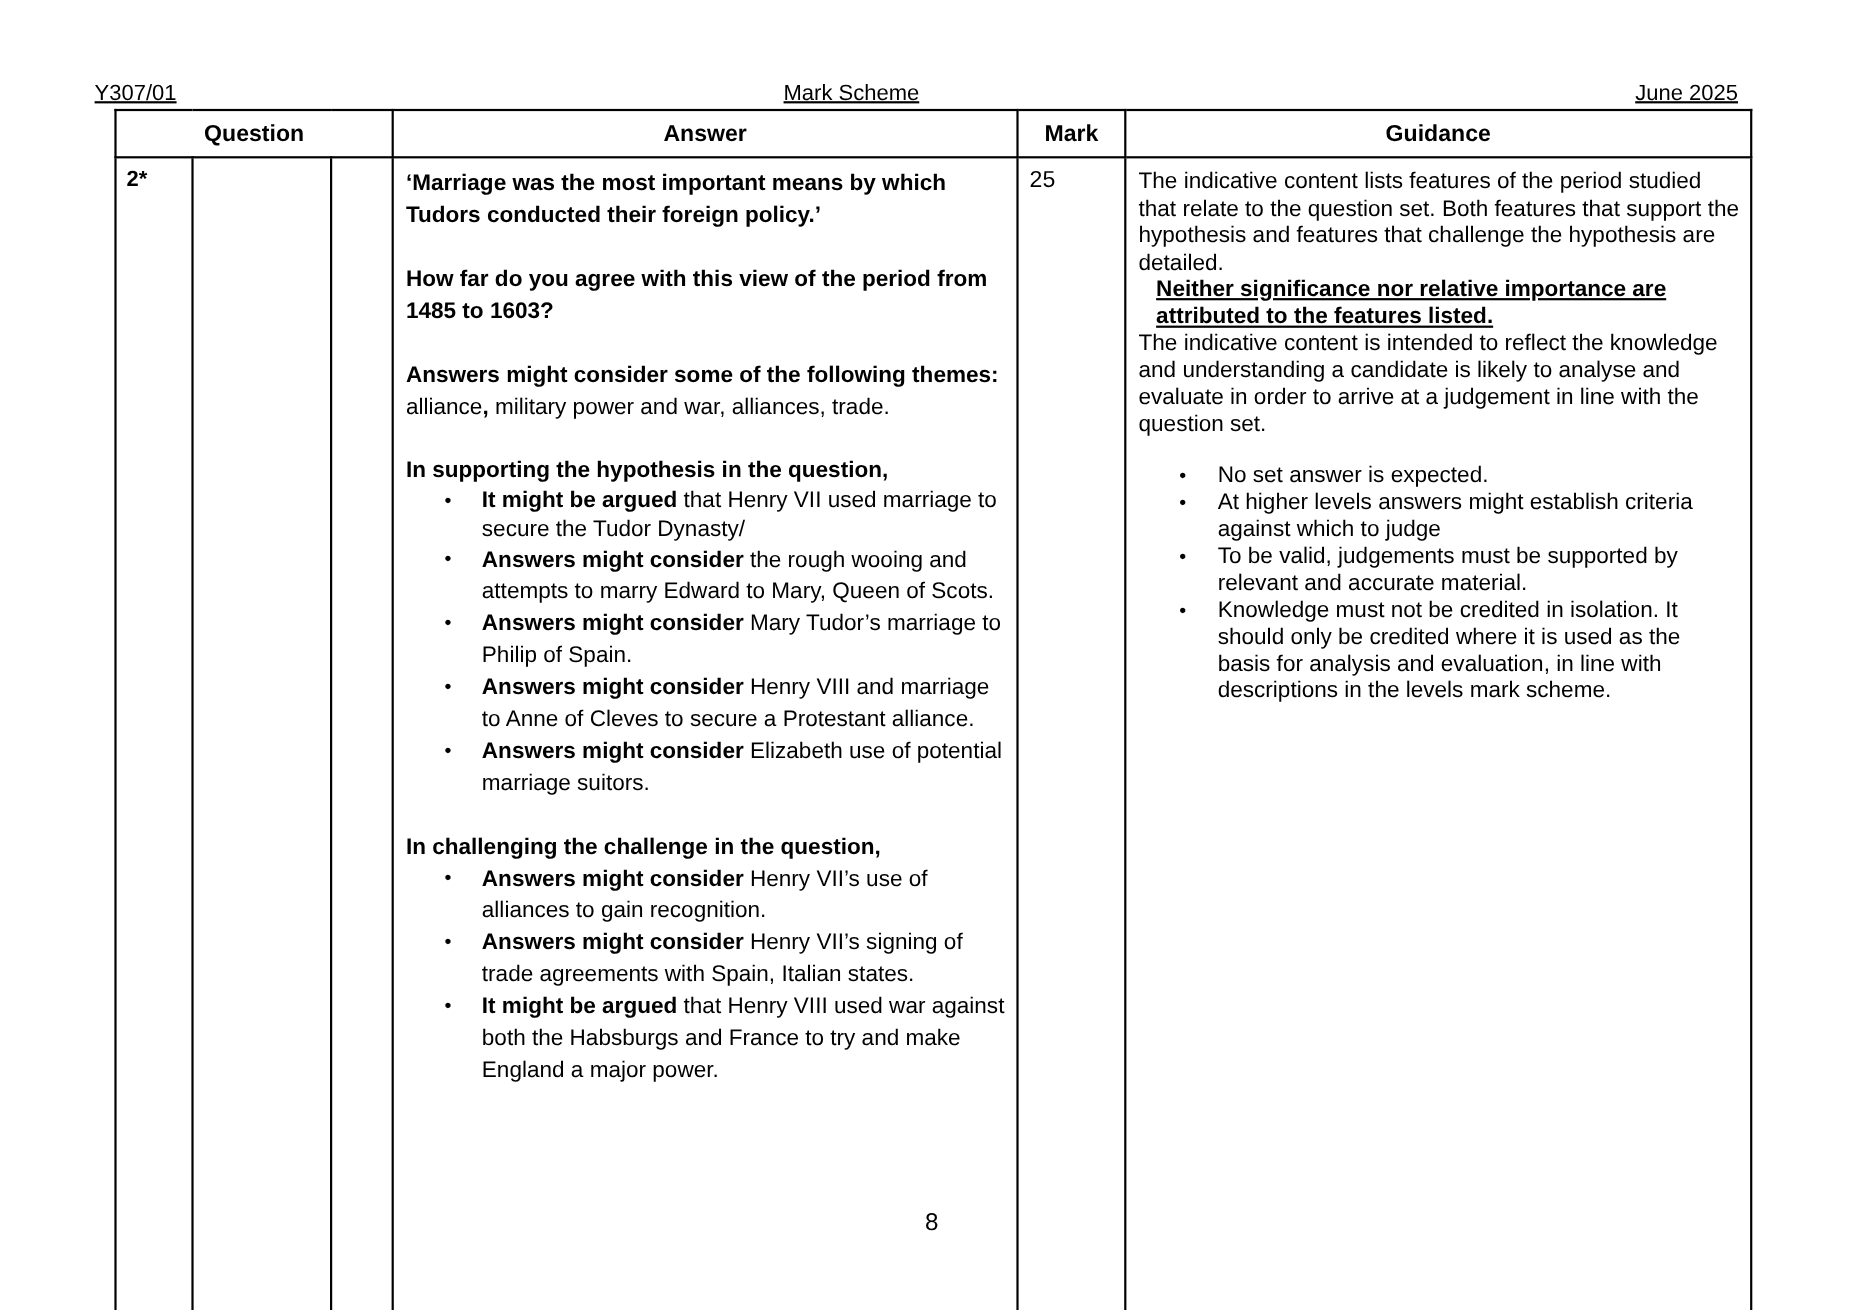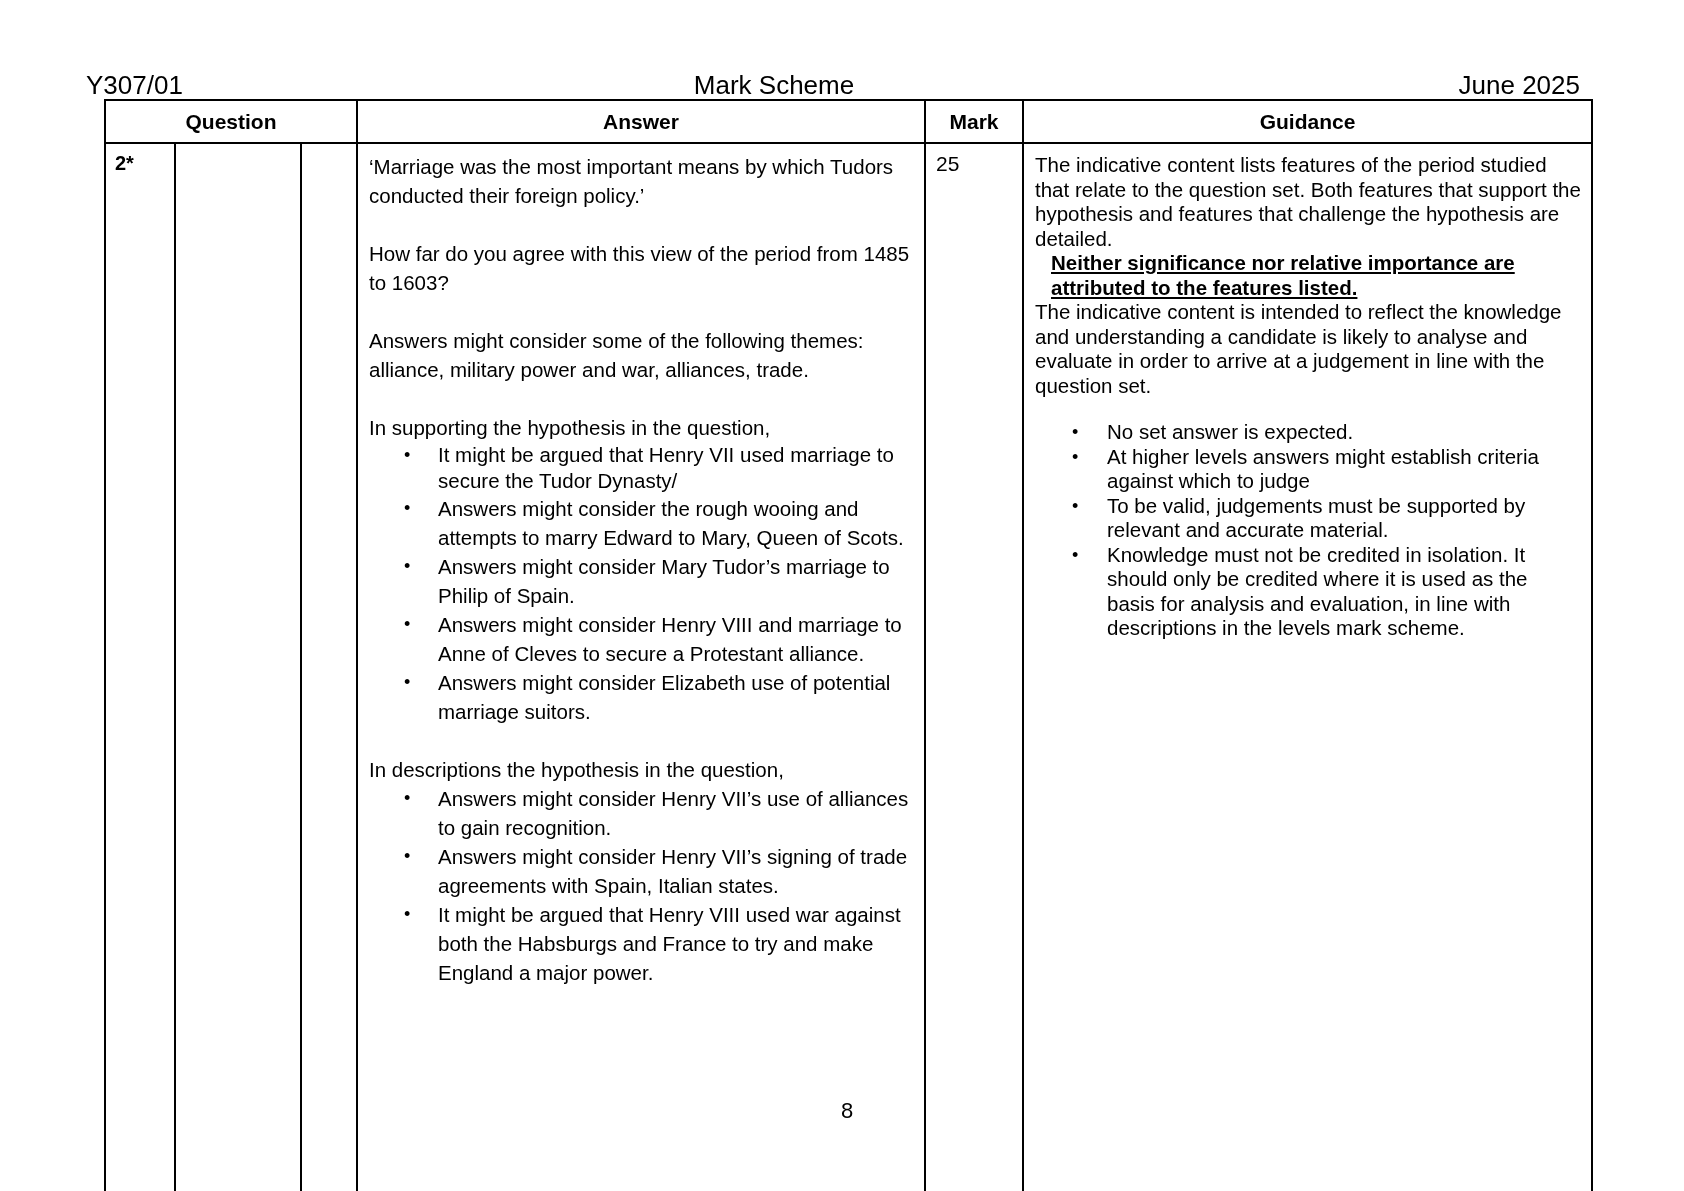--- a/index.html
+++ b/index.html
@@ -1,18 +1,18 @@
 <!DOCTYPE html>
 <html><head>
 <meta charset="utf-8">
 <style>
   html, body { margin:0; padding:0; background:#ffffff; }
   body { width:1684px; height:1191px; position:relative; overflow:hidden;
          font-family:"Liberation Sans", sans-serif; color:#000; }
-  .hdr { position:absolute; top:72px; font-size:26px; line-height:26px; }
+  .hdr { position:absolute; top:72px; font-size:20px; line-height:26px;text-decoration:underline; }
   .hdr-left { left:86px; }
   .hdr-center { left:0; width:1540px; text-align:center; top:72px; }
   .hdr-center span { position:relative; left:4px; }
   .hdr-right { right:104px; }
   table.ms { position:absolute; left:104px; top:99px; width:1487px; height:1180px;
              border-collapse:collapse; table-layout:fixed; }
   table.ms th, table.ms td { border:2.5px solid #000; padding:0; vertical-align:top; }
   table.ms th { height:41px; font-weight:bold; font-size:21px; text-align:center; vertical-align:middle; }
   .qnum { font-weight:bold; font-size:20px; padding:8px 9px 0 9px; }
   .mark { font-weight:normal; font-size:21px; padding:8px 10px 0 10px; }
@@ -22,21 +22,21 @@
   .ans ul { list-style:none; margin:0; padding:0 0 0 35px; }
   .ans li { position:relative; padding-left:34px; line-height:29px; }
   .ans li.tight1 { line-height:26px; }
   .ans li::before { content:"\2022"; position:absolute; left:0; top:0; font-size:18px; }
   .guid { font-size:20.5px; line-height:24.5px; padding:9px 10px 0 11px; }
   .guid p { margin:0; }
   .guid .u { font-weight:bold; text-decoration:underline;margin-left:16px; }
   .guid ul { list-style:none; margin:22px 0 0 0; padding:0 0 0 37px; }
   .guid li { position:relative; padding-left:35px; line-height:24.5px; }
   .guid li::before { content:"\2022"; position:absolute; left:0; top:0; font-size:18px; }
-  .b { font-weight:normal; }
+  .b { font-weight:bold; }
   .pagenum { position:absolute; top:1098px; left:0; width:1684px; text-align:center; font-size:22px; }
   .pagenum span { position:relative; left:5px; }
 </style>
 </head>
 <body>
 
 <div class="hdr hdr-left">Y307/01</div>
 <div class="hdr hdr-center"><span>Mark Scheme</span></div>
 <div class="hdr hdr-right">June 2025</div>
 
@@ -74,21 +74,21 @@
           <div class="gap"></div>
           <p class="b">In supporting the hypothesis in the question,</p>
           <ul>
             <li class="tight1"><span class="b">It might be argued</span><span> that Henry VII used marriage to secure the Tudor Dynasty/</span></li>
             <li><span class="b">Answers might consider</span><span> the rough wooing and attempts to marry Edward to Mary, Queen of Scots.</span></li>
             <li><span class="b">Answers might consider</span><span> Mary Tudor’s marriage to Philip of Spain.</span></li>
             <li><span class="b">Answers might consider</span><span> Henry VIII and marriage to Anne of Cleves to secure a Protestant alliance.</span></li>
             <li><span class="b">Answers might consider</span><span> Elizabeth use of potential marriage suitors.</span></li>
           </ul>
           <div class="gap"></div>
-          <p class="b">In descriptions the hypothesis in the question,</p>
+          <p class="b">In challenging the challenge in the question,</p>
           <ul>
             <li><span class="b">Answers might consider</span><span> Henry VII’s use of alliances to gain recognition.</span></li>
             <li><span class="b">Answers might consider</span><span> Henry VII’s signing of trade agreements with Spain, Italian states.</span></li>
             <li><span class="b">It might be argued</span><span> that Henry VIII used war against both the Habsburgs and France to try and make England a major power.</span></li>
           </ul>
         </div>
       </td>
       <td>
           <div class="mark">25</div>
         </td>

